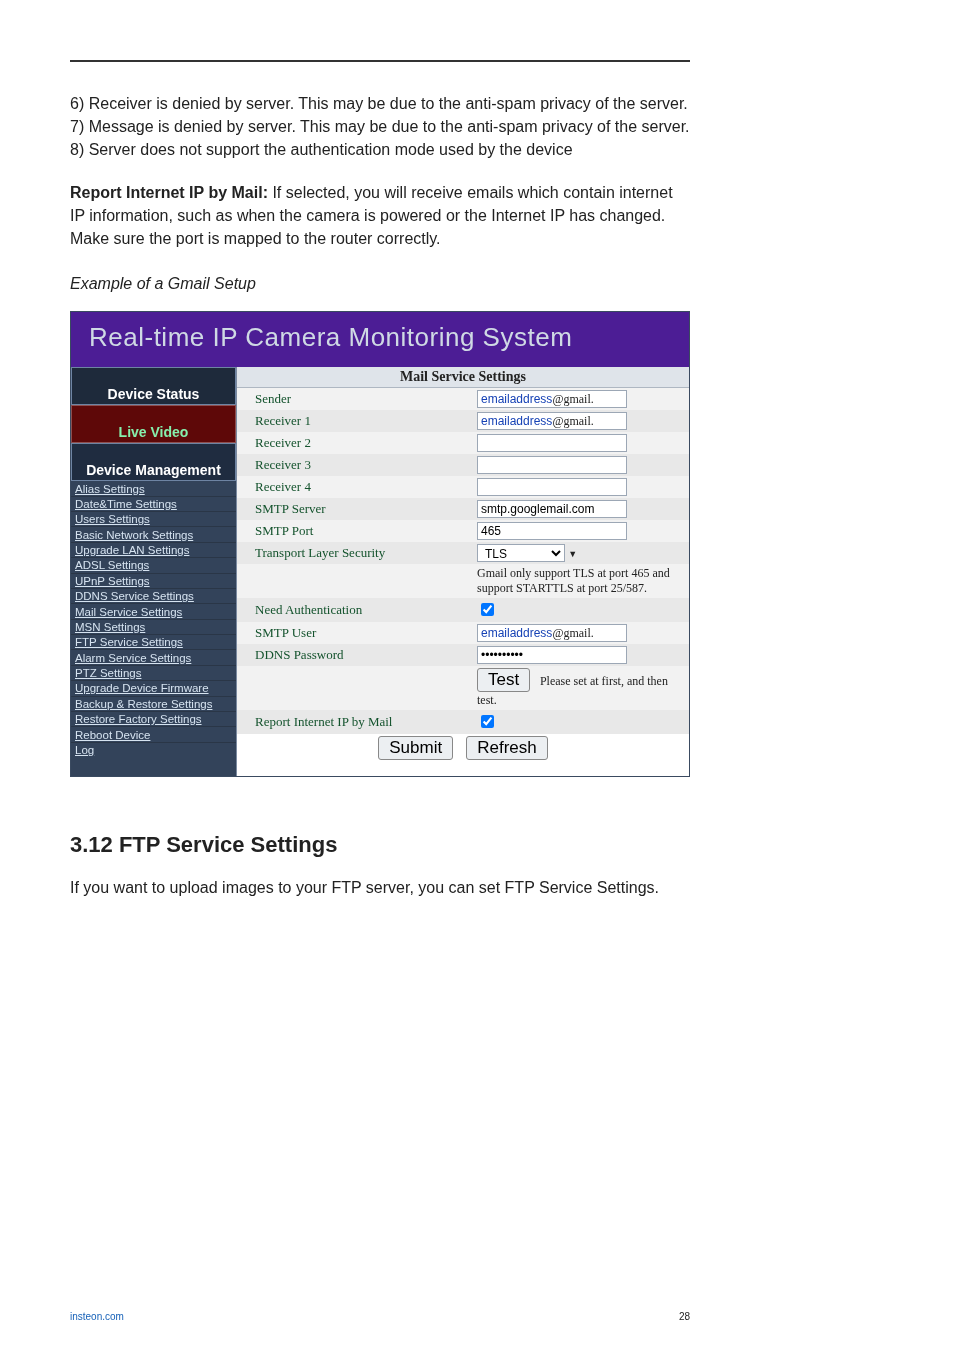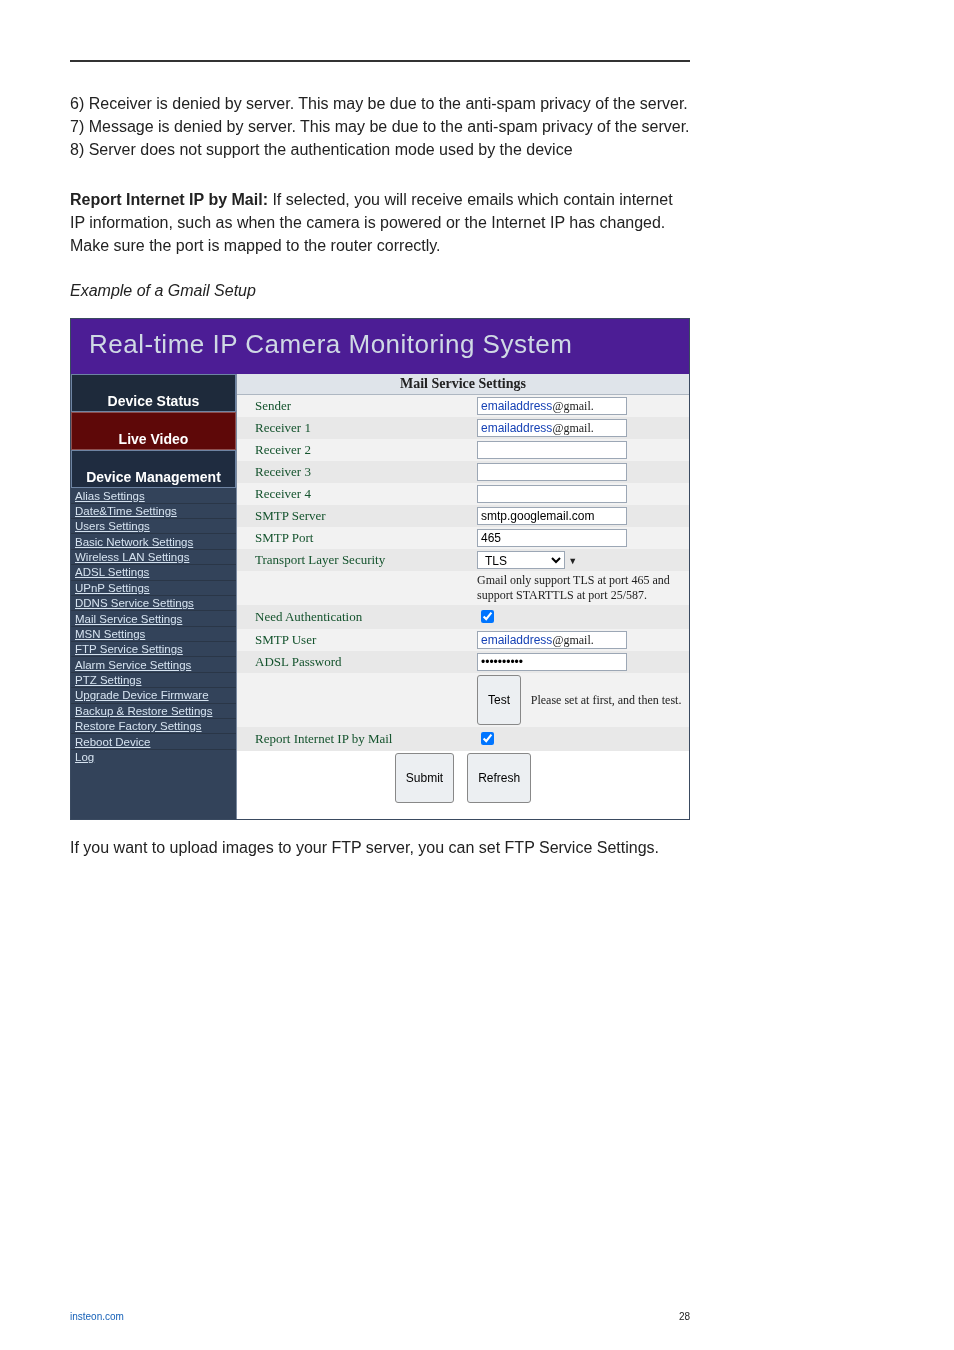--- a/index.html
+++ b/index.html
@@ -61,21 +61,21 @@
     font-size: 11.5px;
     font-family: Arial, sans-serif;
   }
   .sidebar .hdr {
     text-align: center;
     font-weight: 700;
     padding: 18px 0 2px;
     font-size: 14px;
   }
   .sidebar .hdr-dark   { background:#1e2a3b; color:#fff; border:1px solid #6e84a3; }
-  .sidebar .hdr-red    { background:#5e0808; color:#ffffff; border:1px solid #8e5050; }
+  .sidebar .hdr-red    { background:#5e0808; color:#86efac; border:1px solid #8e5050; }
   .sidebar .hdr-dm     { background:#1f2c40; color:#fff; border:1px solid #6e84a3; }
   .sidebar a.item {
     display:block;
     color:#d6e3f0;
     text-decoration: underline;
     padding: 1.2px 4px;
     border-top:1px solid #2a3647;
     font-size:11.5px;
     white-space:nowrap;
     overflow:hidden;
@@ -120,25 +120,25 @@
     height:18px;
     box-sizing:border-box;
     padding:1px 3px;
   }
   table.form input[type="text"].w { width:150px }
   table.form input[type="password"].w { width:150px }
   table.form select { width:88px }
   .email-blue { color:#1642b5; font-family:Verdana,Arial,sans-serif; }
   .btn {
     font-family:Arial,sans-serif;
-    font-size:12px;
+    font-size:17px;
     background:#eceff2;
     border:1px solid #888;
     border-radius:3px;
-    padding:17px 10px;
+    padding:1px 10px;
     cursor:pointer;
   }
   .hint   { font-size:12px; font-family:"Times New Roman",serif; }
   .center-row { text-align:center; padding:6px 0; background:#fff!important }
 
   
   h2.section {
     font-size:22px;
     font-weight:700;
     margin: 55px 0 18px;
@@ -165,42 +165,42 @@
 
 <div class="page">
 
   <div class="top-rule"></div>
 
   <div class="body-text">
     <div>6) Receiver is denied by server. This may be due to the anti-spam privacy of the server.</div>
     <div>7) Message is denied by server. This may be due to the anti-spam privacy of the server.</div>
     <div>8) Server does not support the authentication mode used by the device</div>
 
-    <p style="margin-top:26px">
+    <p style="margin-top:19px">
       <span class="bold">Report Internet IP by Mail:</span><span> If selected, you will receive emails which contain internet IP information, such as when the camera is powered or the Internet IP has changed. Make sure the port is mapped to the router correctly.</span>
     </p>
 
     <p class="ital" style="margin-top:22px">Example of a Gmail Setup</p>
   </div>
 
   <div class="shot">
     <div class="shot-title-bar">Real-time IP Camera Monitoring System</div>
 
     <div class="shot-body">
 
       <div class="sidebar">
         <div class="hdr hdr-dark">Device Status</div>
         <div class="hdr hdr-red">Live Video</div>
         <div class="hdr hdr-dm">Device Management</div>
 
         <a class="item" href="#">Alias Settings</a>
         <a class="item" href="#">Date&amp;Time Settings</a>
         <a class="item" href="#">Users Settings</a>
         <a class="item" href="#">Basic Network Settings</a>
-        <a class="item" href="#">Wireless LAN Settings</a>
+        <a class="item" href="#">Upgrade LAN Settings</a>
         <a class="item" href="#">ADSL Settings</a>
         <a class="item" href="#">UPnP Settings</a>
         <a class="item" href="#">DDNS Service Settings</a>
         <a class="item" href="#">Mail Service Settings</a>
         <a class="item" href="#">MSN Settings</a>
         <a class="item" href="#">FTP Service Settings</a>
         <a class="item" href="#">Alarm Service Settings</a>
         <a class="item" href="#">PTZ Settings</a>
         <a class="item" href="#">Upgrade Device Firmware</a>
         <a class="item" href="#">Backup &amp; Restore Settings</a>
@@ -263,21 +263,21 @@
             <td class="label">Need Authentication</td>
             <td><input type="checkbox" checked="" style=""></td>
           </tr>
           <tr>
             <td class="label">SMTP User</td>
             <td>
               <span style="display:inline-block;border:1px solid #9ca7b5;background:#fff;padding:1px 3px;height:18px;box-sizing:border-box;font-size:12px;width:150px;"><span class="email-blue">emailaddress</span><span>@gmail.</span></span>
             </td>
           </tr>
           <tr>
-            <td class="label">ADSL Password</td>
+            <td class="label">DDNS Password</td>
             <td><input type="password" class="w" value="••••••••••" style=""></td>
           </tr>
           <tr>
             <td class="label"></td>
             <td>
               <button class="btn">Test</button>
               &nbsp;&nbsp;<span class="hint">Please set at first, and then test.</span>
             </td>
           </tr>
           <tr>
@@ -290,20 +290,21 @@
               &nbsp;&nbsp;
               <button class="btn">Refresh</button>
             </td>
           </tr>
         </tbody>
           </table>
       </div>
     </div>
   </div>
 
+  <h2 class="section">3.12 FTP Service Settings</h2>
 
   <p class="body-text">If you want to upload images to your FTP server, you can set FTP Service Settings.</p>
 
   <div class="footer">
     <span class="site">insteon.com</span>
     <span class="pn">28</span>
   </div>
 
 </div>
 

